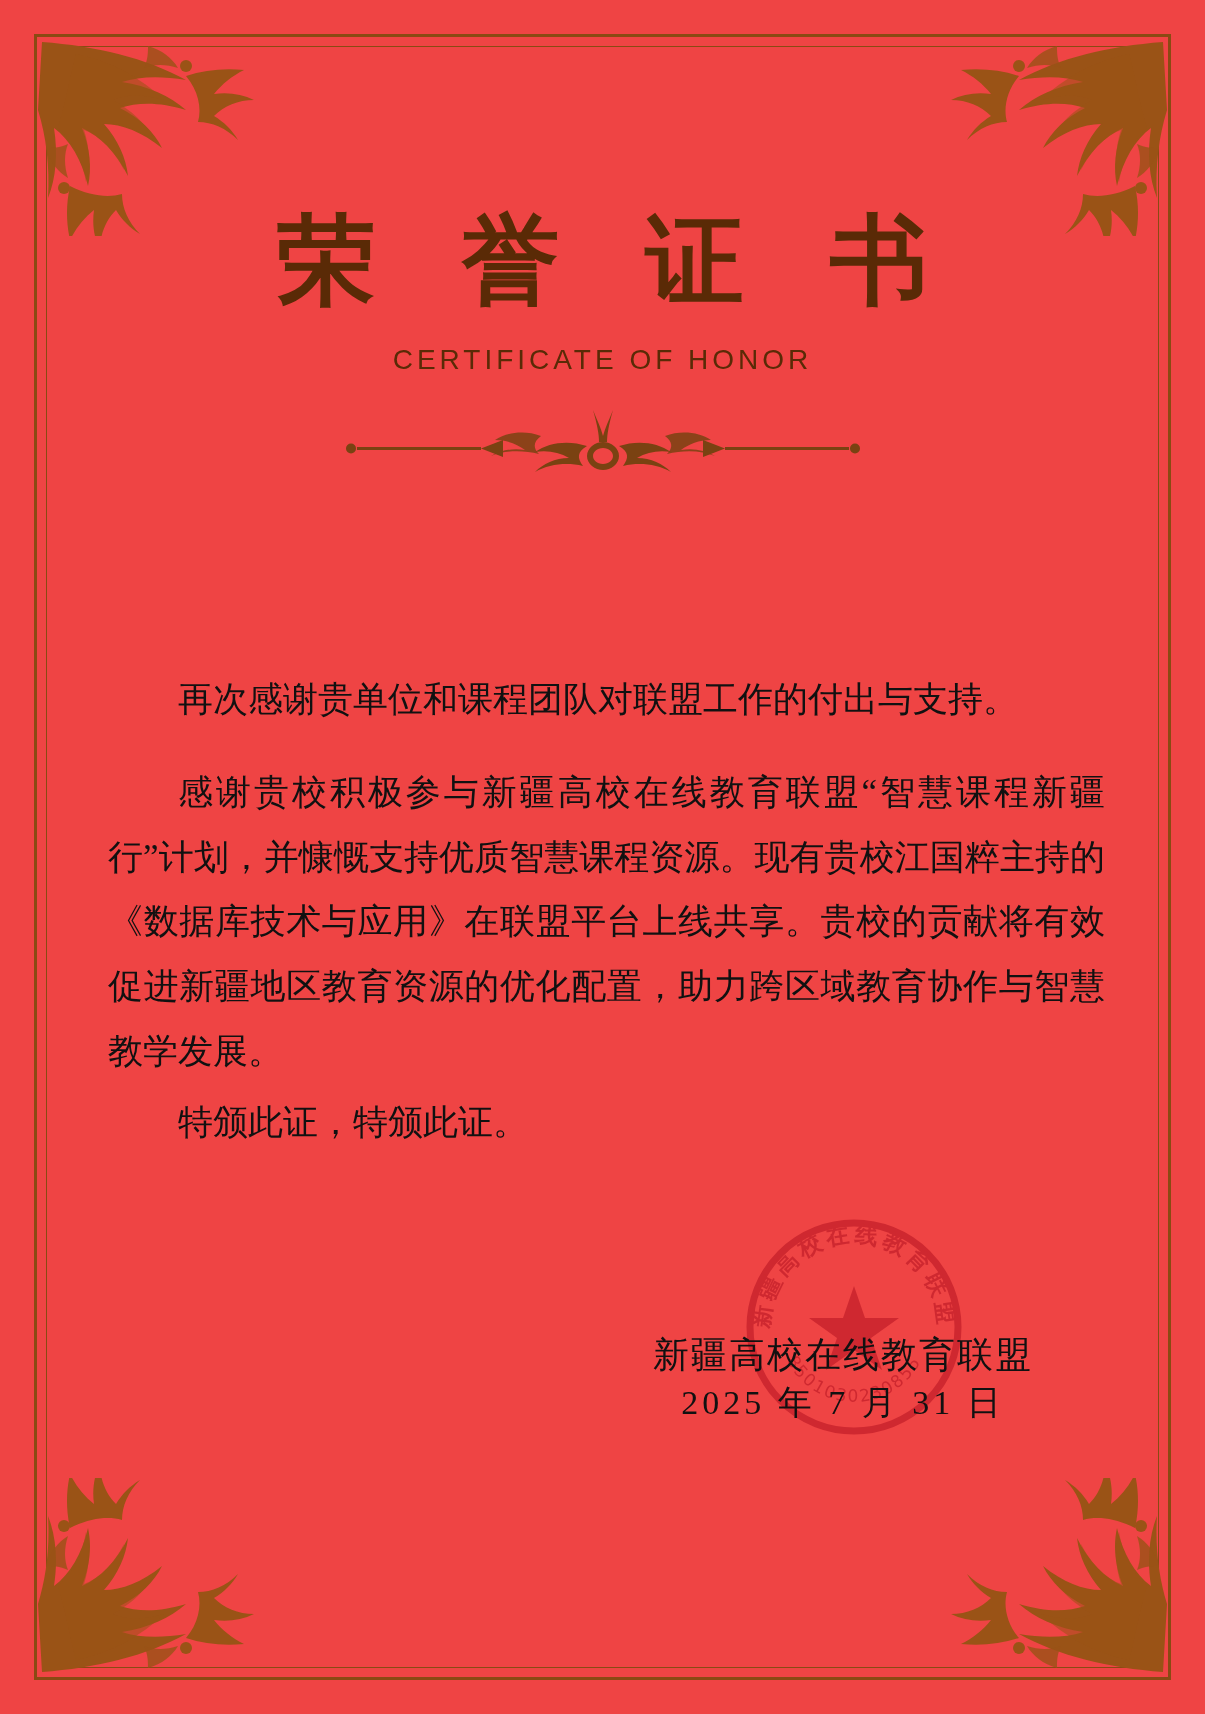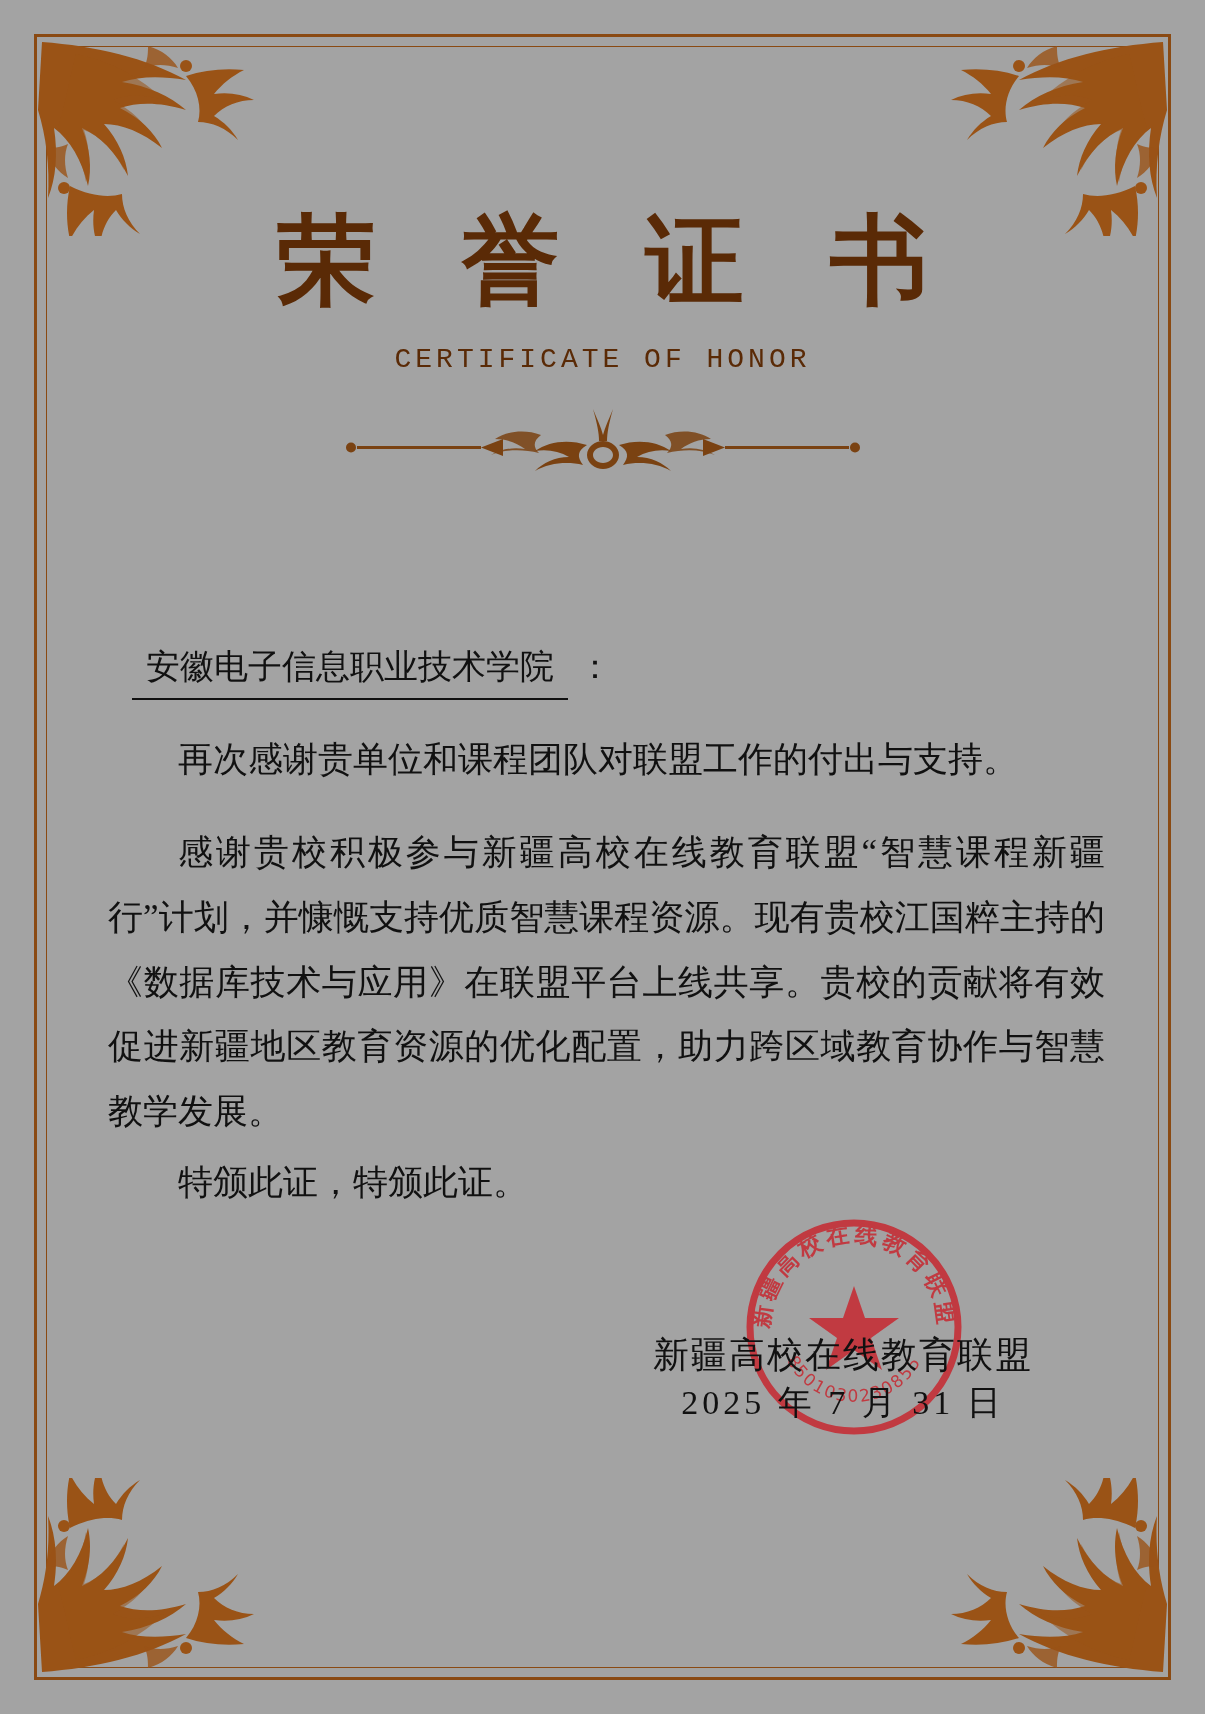--- a/index.html
+++ b/index.html
@@ -7,21 +7,21 @@
     padding: 0;
     background: #ffffff;
   }
   body {
     font-family: "Liberation Serif", "DejaVu Serif", serif;
   }
   .certificate {
     position: relative;
     width: 1205px;
     height: 1714px;
-    background: #a3a3a3;
+    background: #ef4444;
     overflow: hidden;
     box-sizing: border-box;
   }
 
   
   .frame-outer {
     position: absolute;
     left: 34px;
     top: 34px;
     right: 34px;
@@ -63,21 +63,21 @@
     font-size: 98px;
     font-weight: bold;
     letter-spacing: 26px;
     color: #5a2a06;
     text-indent: 26px;
     line-height: 1.22;
     white-space: nowrap;
   }
   .title-en {
     margin-top: 24px;
-    font-family: Liberation Mono, monospace;
+    font-family: Liberation Sans, sans-serif;
     font-size: 28px;
     letter-spacing: 4px;
     color: #5a2a06;
   }
   .divider {
     margin: 26px auto 0;
     width: 520px;
     height: 76px;
     color: #7a4212;
   }
@@ -230,23 +230,20 @@
           <path d="M138,46.5 L160,38 L160,55 Z"></path>
           <path d="M382,46.5 L360,38 L360,55 Z"></path>
           <circle cx="8" cy="46.5" r="5"></circle>
           <circle cx="512" cy="46.5" r="5"></circle>
         </g>
       </svg>
     </div>
   </div>
 
   <div class="body">
-    <div class="salutation">
-      <span class="name">安徽电子信息职业技术学院</span><span class="colon">：</span>
-    </div>
 
     <p class="para">再次感谢贵单位和课程团队对联盟工作的付出与支持。</p>
     <p class="para">感谢贵校积极参与新疆高校在线教育联盟“智慧课程新疆行”计划，并慷慨支持优质智慧课程资源。现有贵校江国粹主持的《数据库技术与应用》在联盟平台上线共享。贵校的贡献将有效促进新疆地区教育资源的优化配置，助力跨区域教育协作与智慧教学发展。</p>
     <p class="para tight">特颁此证，特颁此证。</p>
   </div>
 
   <div class="seal">
     <svg viewBox="0 0 230 230" xmlns="http://www.w3.org/2000/svg">
       <defs>
         <path id="sealTop" d="M 30,115 A 85,85 0 0 1 200,115"></path>

